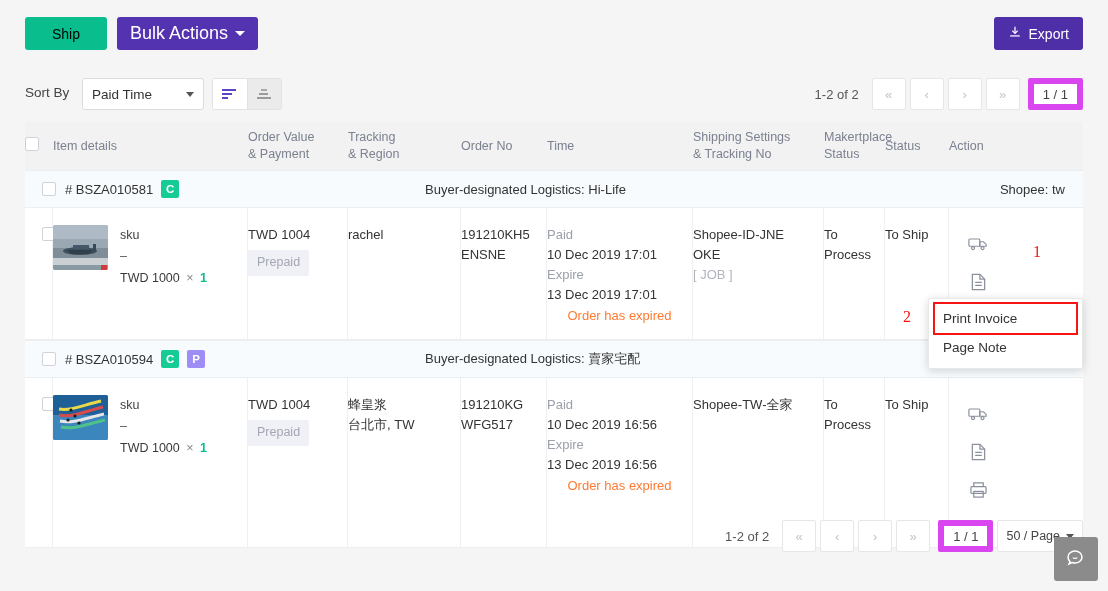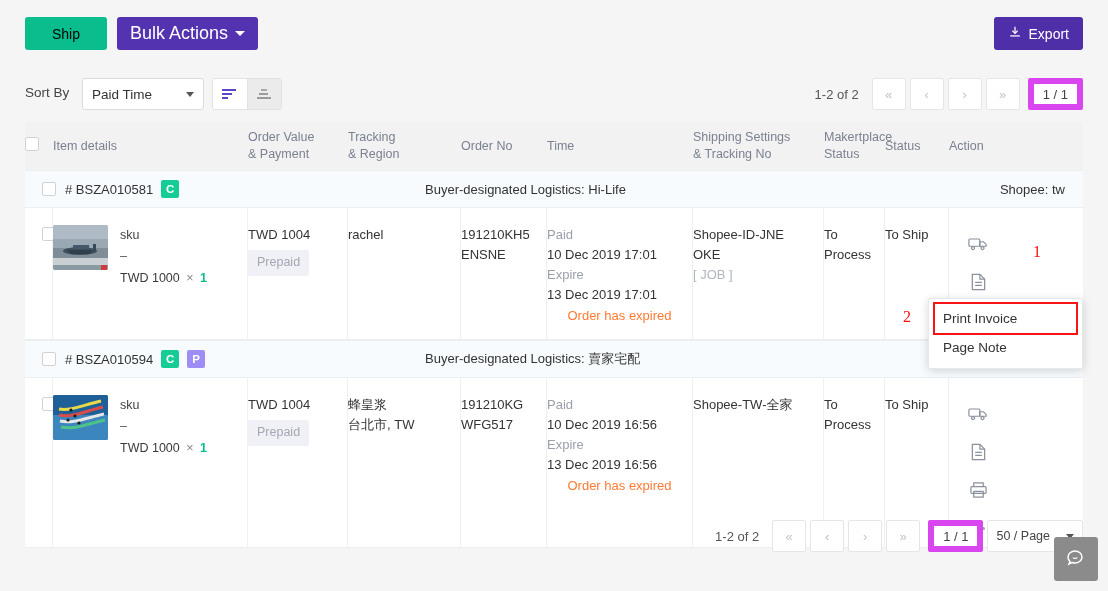--- a/index.html
+++ b/index.html
@@ -363,21 +363,21 @@
     border-radius: 2px;
     margin-left: 4px;
     display: flex;
     align-items: center;
     padding: 0 8px;
     font-size: 12.5px;
     color: #444;
     cursor: pointer;
     position: relative;
     justify-content: space-between;
-    gap: 16px;
+    gap: 6px;
   }
   .per-page .tri {
     width: 0; height: 0;
     border-left: 4px solid transparent;
     border-right: 4px solid transparent;
     border-top: 5px solid #555;
   }
 
   
   .chat {

